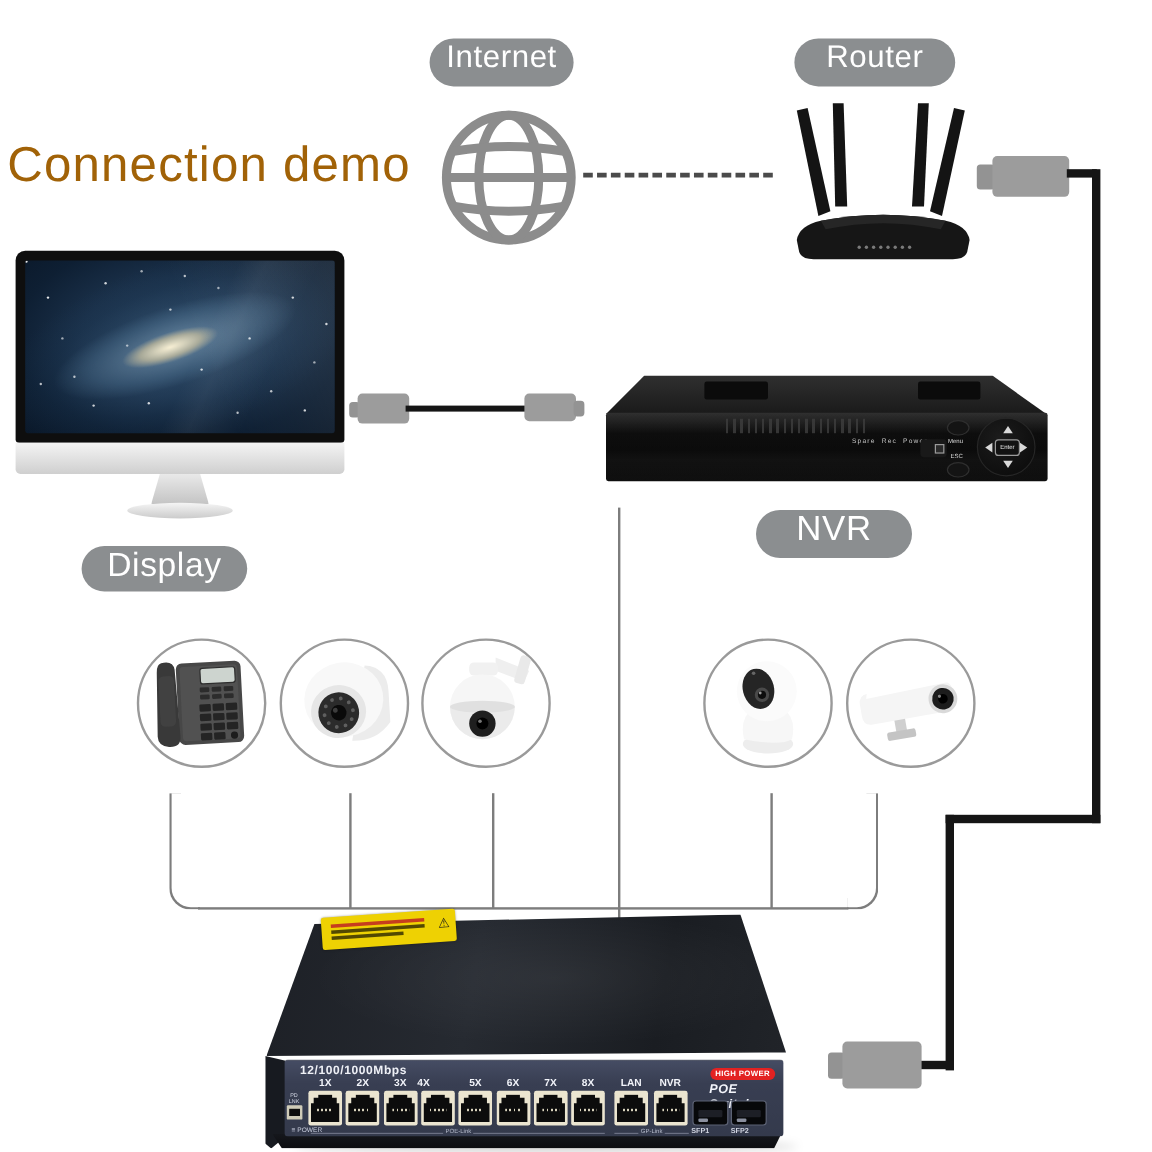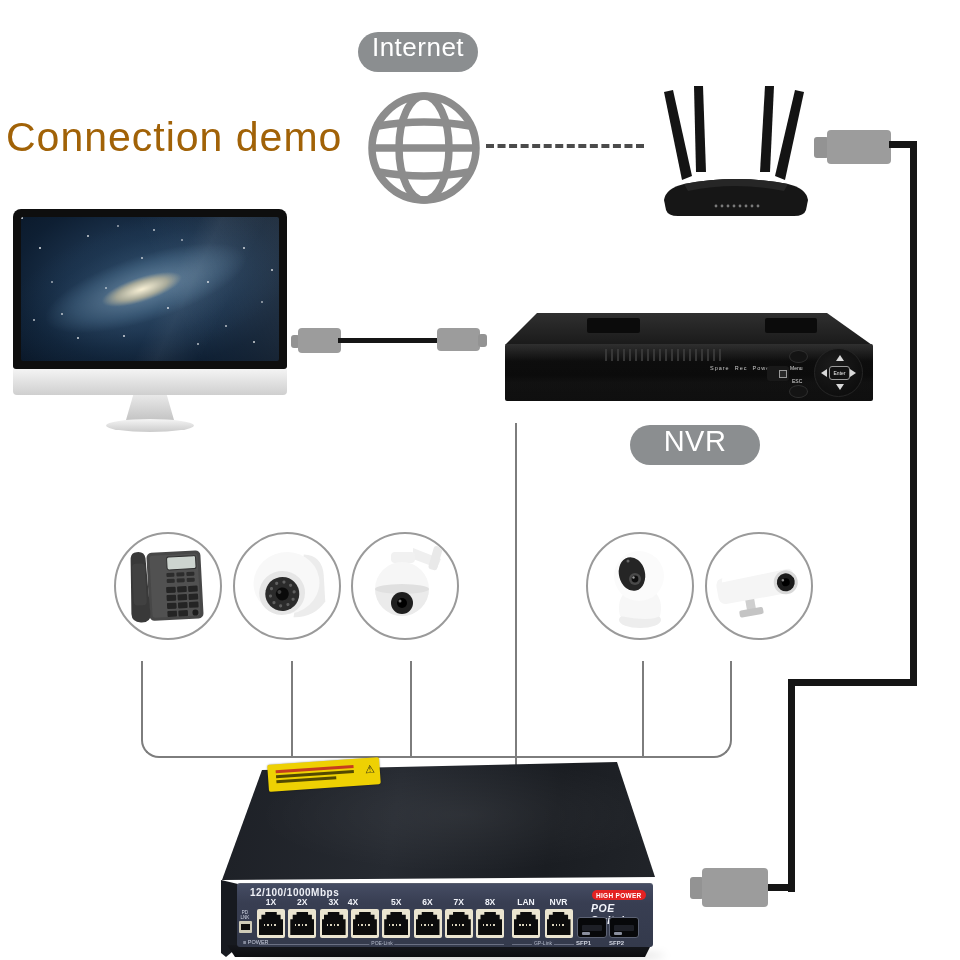--- a/index.html
+++ b/index.html
@@ -147,20 +147,23 @@
       <circle cx="58" cy="66" r="52"></circle>
       <ellipse cx="58" cy="66" rx="25" ry="52"></ellipse>
       <path d="M12,44 Q58,36 104,44"></path>
       <path d="M7,66 H109"></path>
       <path d="M13,90 Q58,98 103,90"></path>
     </g>
   </svg>
 
   <div class="dashed" style="left:486px; top:144px; width:158px;"></div>
 
+  <div class="pill" style="left:662px; top:32px; width:134px; height:40px;">
+    <span>Router</span>
+  </div>
   <svg class="abs" style="left:656px; top:84px;" width="160" height="134" viewBox="0 0 160 134">
     <g fill="#141414">
       <polygon points="8,8 17,6 36,92 26,96"></polygon>
       <polygon points="38,2 47,2 50,88 40,88"></polygon>
       <polygon points="109,2 118,2 114,88 104,88"></polygon>
       <polygon points="139,6 148,8 129,96 119,92"></polygon>
     </g>
     <path d="M8,116 Q10,104 28,100 Q80,90 132,100 Q150,104 152,116 L150,126 Q148,132 138,132 L22,132 Q12,132 10,126 Z" fill="#161616"></path>
     <path d="M28,100 Q80,90 132,100 L128,107 Q80,97 32,107 Z" fill="#262626"></path>
     <g fill="#7a7a7a">
@@ -186,20 +189,23 @@
   <div class="mon-bezel">
     <div class="mon-screen">
       <div class="galaxy-band"></div>
       <div class="stars"></div>
       <div class="mon-glare"></div>
     </div>
   </div>
   <div class="mon-chin"></div>
   <div class="mon-neck"></div>
   <div class="mon-base"></div>
+  <div class="pill" style="left:68px; top:455px; width:138px; height:38px; font-size:28px;">
+    <span>Display</span>
+  </div>
 
   <div class="plug-tip" style="left:291px; top:335px; width:9px; height:13px;"></div>
   <div class="plug-body" style="left:298px; top:328px; width:43px; height:25px;"></div>
   <div class="cable" style="left:338px; top:338px; width:101px; height:5px;"></div>
   <div class="plug-body" style="left:437px; top:328px; width:43px; height:23px;"></div>
   <div class="plug-tip" style="left:478px; top:334px; width:9px; height:13px;"></div>
 
   <div class="vline" style="left:515px; top:423px; height:342px;"></div>
   <div class="corner-l" style="left:141px; top:661px; width:26px; height:97px;"></div>
   <div class="vline" style="left:291px; top:661px; height:96px;"></div>

